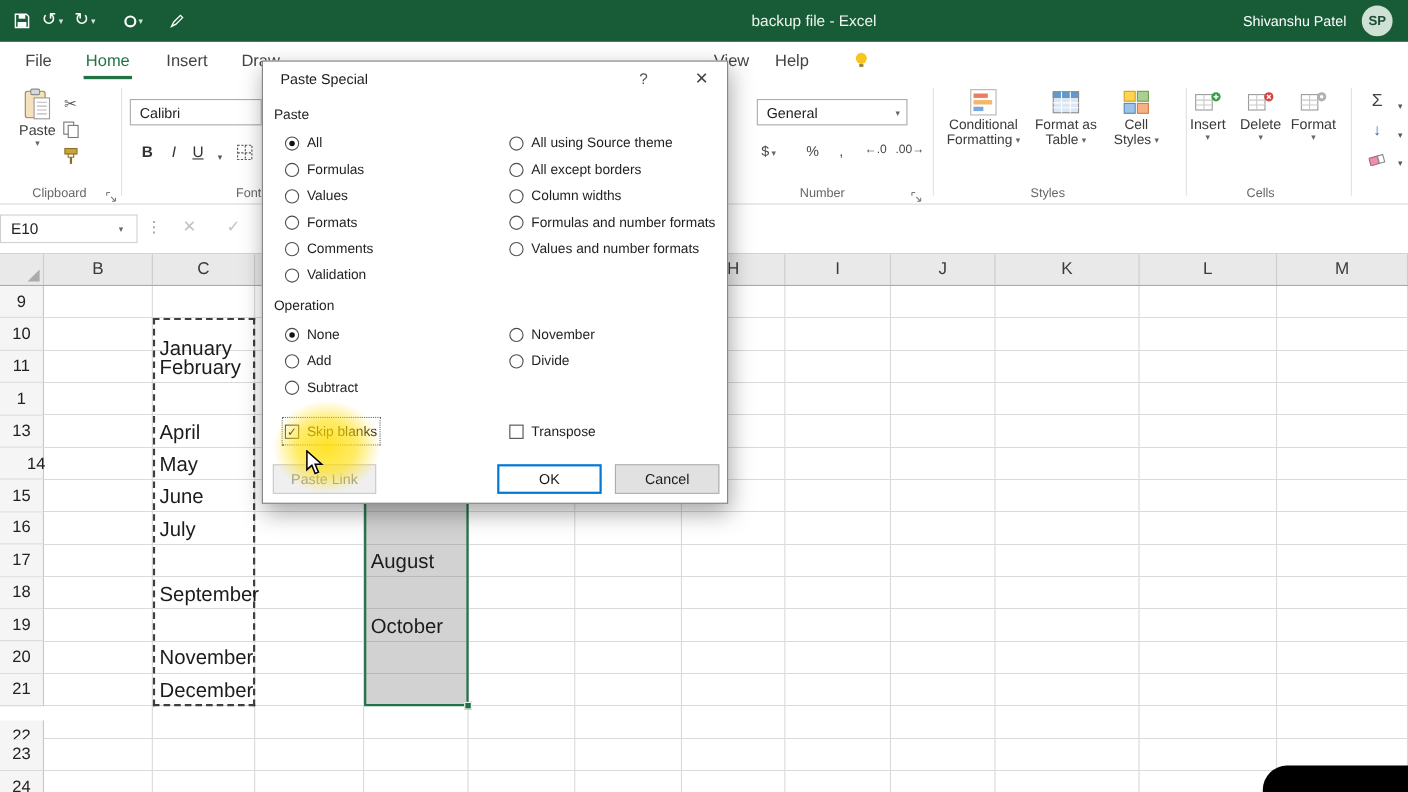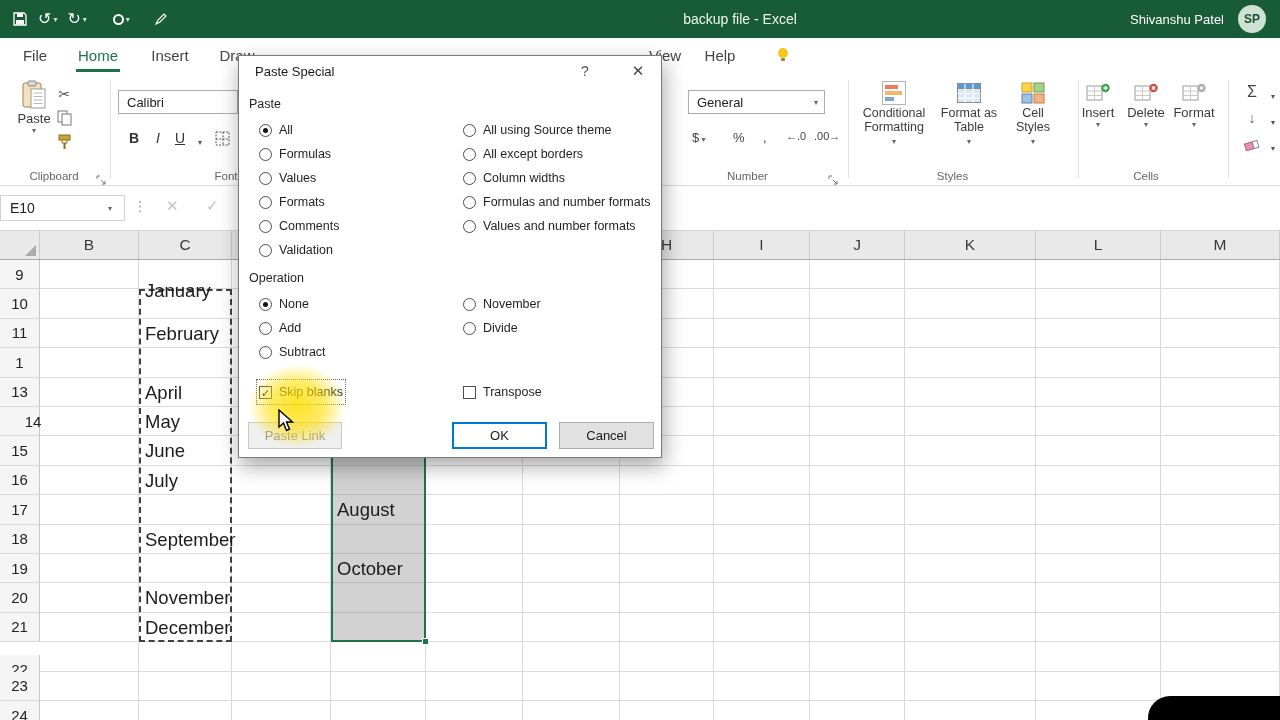--- a/index.html
+++ b/index.html
@@ -29,21 +29,21 @@
 .grp-label{position:absolute;top:98px;font-size:11.5px;color:#666;text-align:center;}
 .launcher{position:absolute;top:99px;}
 .big-btn{position:absolute;display:flex;flex-direction:column;align-items:center;cursor:default;}
 .bb-label{font-size:13px;color:#3b3b3b;margin-top:3px;white-space:nowrap;line-height:14px;}
 .bb-label2{font-size:12.5px;color:#3b3b3b;white-space:nowrap;line-height:14px;}
 .chev{font-size:8px;color:#666;line-height:8px;margin-top:1px;}
 .sm-icon{position:absolute;width:20px;height:20px;display:flex;align-items:center;justify-content:center;font-size:14px;color:#555;}
 .combo{position:absolute;height:24px;background:#fff;border:1px solid #ABABAB;display:flex;align-items:center;font-size:13px;color:#222;padding-left:8px;}
 .combo .cchev{position:absolute;right:6px;font-size:8px;color:#666;}
 .num-ic{position:absolute;top:58px;font-size:13px;color:#444;}
-.btn-lbl-row{display:flex;align-items:center;gap:3px;flex-direction:column;}
+.btn-lbl-row{display:flex;align-items:center;gap:3px;}
 
 
 .fx-strip{position:absolute;left:0;top:186px;width:1280px;height:45px;background:#fff;border-bottom:1px solid #D4D4D4;z-index:2;}
 .name-box{position:absolute;left:0;top:9px;width:125px;height:26px;border:1px solid #D0D0D0;background:#fff;font-size:14px;color:#222;display:flex;align-items:center;padding-left:9px;}
 .nb-chev{position:absolute;left:108px;top:18px;font-size:8px;color:#666;}
 .fx-dots{position:absolute;left:133px;top:12px;color:#9a9a9a;font-size:14px;}
 .fx-x{position:absolute;left:166px;top:11px;color:#C3C3C3;font-size:15px;}
 .fx-check{position:absolute;left:206px;top:11px;color:#C3C3C3;font-size:15px;}
 
 
@@ -339,21 +339,21 @@
         <div class="row-header" style="top: 235.2px; height: 29.4px;">17</div>
         <div class="row-header" style="top: 264.6px; height: 29.4px;">18</div>
         <div class="row-header" style="top: 294px; height: 29.4px;">19</div>
         <div class="row-header" style="top: 323.4px; height: 29.4px;">20</div>
         <div class="row-header" style="top: 352.8px; height: 29.4px;">21</div>
         <div class="row-header" style="top: 382.2px; height: 29.4px; margin-top: 13px;">22</div>
         <div class="row-header" style="top: 411.6px; height: 29.4px;">23</div>
         <div class="row-header" style="top: 441px; height: 29.4px;">24</div>
         <div class="selection" style="left: 331px; top: 29.4px; width: 95px; height: 352.8px;"></div>
         <div class="copy-rect" style="left: 139px; top: 29.4px; width: 93px; height: 352.8px;"></div>
-        <div class="cell-text" style="left: 145px; top: 16px; line-height: 29.4px; text-align: center;">January</div>
+        <div class="cell-text" style="left: 145px; top: 42px; line-height: 29.4px; text-align: center;">January</div>
         <div class="cell-text" style="left: 145px; top: 58.8px; line-height: 29.4px;">February</div>
         <div class="cell-text" style="left: 145px; top: 117.6px; line-height: 29.4px;">April</div>
         <div class="cell-text" style="left: 145px; top: 147px; line-height: 29.4px;">May</div>
         <div class="cell-text" style="left: 145px; top: 176.4px; line-height: 29.4px;">June</div>
         <div class="cell-text" style="left: 145px; top: 205.8px; line-height: 29.4px;">July</div>
         <div class="cell-text" style="left: 145px; top: 264.6px; line-height: 29.4px;">September</div>
         <div class="cell-text" style="left: 145px; top: 323.4px; line-height: 29.4px;">November</div>
         <div class="cell-text" style="left: 145px; top: 352.8px; line-height: 29.4px;">December</div>
         <div class="cell-text" style="left: 337px; top: 235.2px; line-height: 29.4px;">August</div>
         <div class="cell-text" style="left: 337px; top: 294px; line-height: 29.4px;">October</div>

